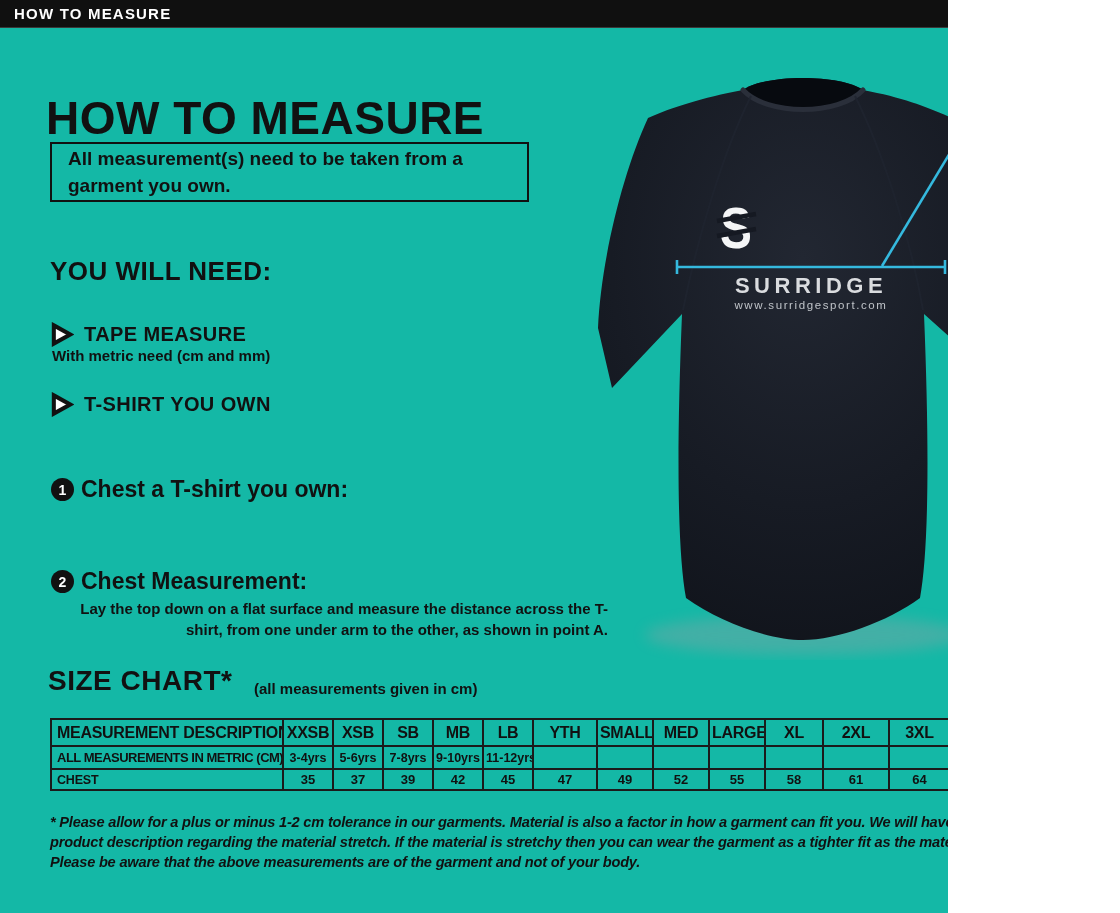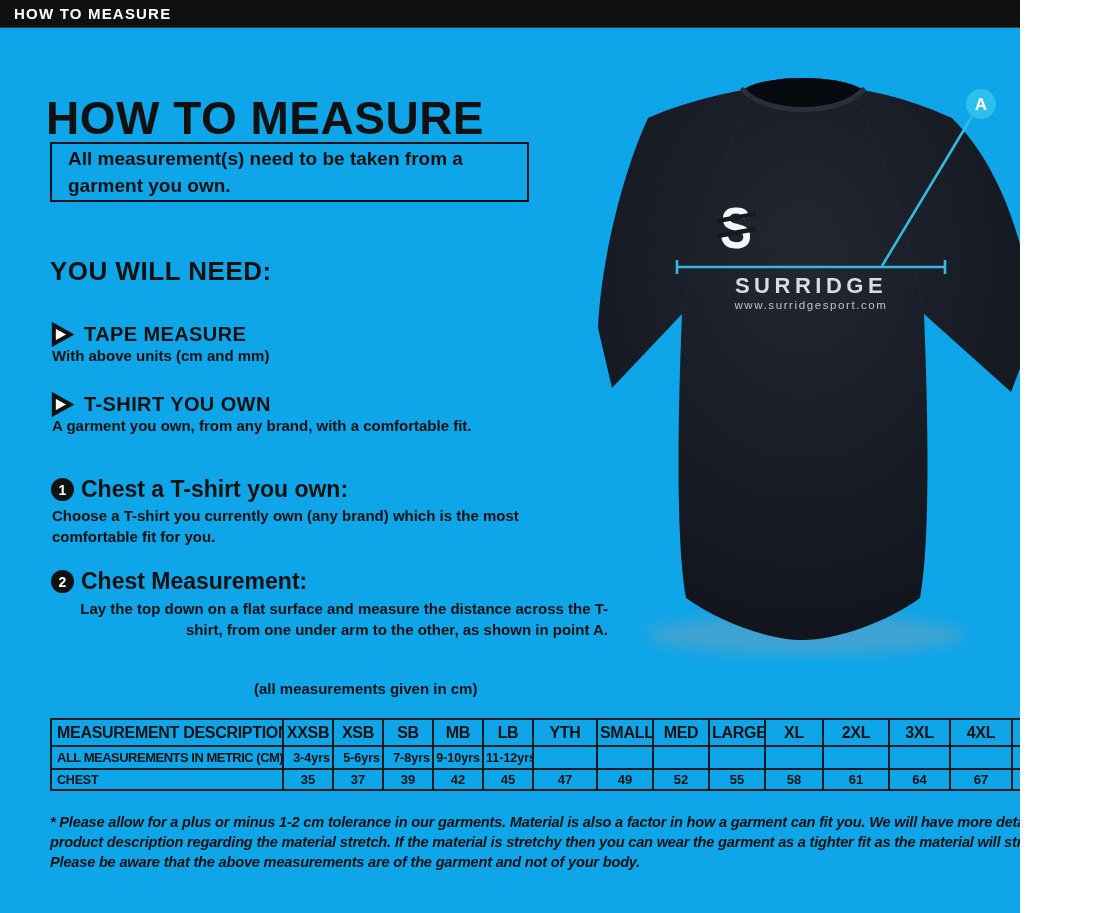--- a/index.html
+++ b/index.html
@@ -1,16 +1,16 @@
 <!DOCTYPE html>
 <html><head>
 <meta charset="utf-8">
 <style>
   html,body{margin:0;padding:0;background:#fff;}
-  .page{position:relative;width:1020px;height:913px;background:#0ea5e9;overflow:hidden;
+  .page{position:relative;width:948px;height:913px;background:#14b8a6;overflow:hidden;
         font-family:"Liberation Sans",sans-serif;color:#111;}
   
   .topbar{position:absolute;left:0;top:0;width:1120px;height:27px;background:#101010;
           border-bottom:1px solid #3a3a3a;display:flex;align-items:center;}
   .topbar-title{color:#fff;font-size:15px;font-weight:bold;letter-spacing:1.2px;margin-left:14px;}
   .topbar-logo{position:absolute;right:6px;top:1px;}
   
   .heading{position:absolute;left:46px;top:64px;font-size:46px;line-height:46px;
            font-weight:bold;letter-spacing:.5px;white-space:nowrap;}
   .notice-box{position:absolute;left:50px;top:142px;width:443px;border:2.5px solid #111;
@@ -26,21 +26,21 @@
   .sc-title{position:absolute;left:48px;top:665px;font-size:28px;font-weight:bold;letter-spacing:.5px;}
   .sc-subtitle{position:absolute;left:254px;top:680px;font-size:15px;font-weight:bold;}
   
   .sc-table{position:absolute;left:50px;top:718px;width:1024px;border-collapse:collapse;table-layout:fixed;}
   .sc-table th,.sc-table td{border:2px solid #1b1b1b;text-align:center;vertical-align:middle;
                             padding:0 2px;font-weight:bold;overflow:hidden;white-space:nowrap;}
   .sc-table thead tr{height:27px;}
   .sc-table thead th{font-size:16px;letter-spacing:-.3px;}
   .sc-table .desc{text-align:left;padding-left:5px;}
   .sc-table .row-0{height:23px;}
-  .sc-table .row-0 td{font-size:12.5px;text-align:right;}
+  .sc-table .row-0 td{font-size:12.5px;}
   .sc-table .row-0 .desc{font-size:13px;letter-spacing:-.5px;}
   .sc-table .row-1{height:21px;}
   .sc-table .row-1 td{font-size:13px;}
   .sc-table .row-1 .desc{font-size:12.5px;letter-spacing:-.2px;}
   .footnote{position:absolute;left:50px;top:812px;width:1034px;font-size:14.6px;line-height:20px;
             font-weight:bold;font-style:italic;letter-spacing:-.2px;}
   .shirt{position:absolute;left:575px;top:60px;width:480px;height:600px;}
 </style>
 </head>
 <body>
@@ -63,36 +63,35 @@
   <div class="notice-box">
     <span>All measurement(s) need to be taken from a garment you own.</span>
   </div>
 
   <div class="ywn-title">YOU WILL NEED:</div>
 
   <svg class="tri-icon" style="left:50px;top:322px;" viewBox="0 0 24 26">
     <path d="M3.5,3.5 L20.5,13 L3.5,22.5 Z" fill="#fff" stroke="#111" stroke-width="4.2" stroke-linejoin="miter"></path>
   </svg>
   <div class="need-label" style="top:322px;text-align:center;">TAPE MEASURE</div>
-  <div class="need-desc" style="top:347px;">With above units (cm and mm)</div>
+  <div class="need-desc" style="top:347px;">With metric need (cm and mm)</div>
 
   <svg class="tri-icon" style="left:50px;top:392px;" viewBox="0 0 24 26">
     <path d="M3.5,3.5 L20.5,13 L3.5,22.5 Z" fill="#fff" stroke="#111" stroke-width="4.2" stroke-linejoin="miter"></path>
   </svg>
   <div class="need-label" style="top:392px;">T-SHIRT YOU OWN</div>
-  <div class="need-desc" style="top:417px;">A garment you own, from any brand, with a comfortable fit.</div>
 
   <div class="step-badge" style="top:478px;">1</div>
   <div class="step-title" style="top:477px;">Chest a T-shirt you own:</div>
-  <div class="step-body" style="top:505px;">Choose a T-shirt you currently own (any brand) which is the most comfortable fit for you.</div>
 
   <div class="step-badge" style="top:570px;">2</div>
   <div class="step-title" style="top:569px;">Chest Measurement:</div>
   <div class="step-body" style="top:598px;text-align:right;">Lay the top down on a flat surface and measure the distance across the T-shirt, from one under arm to the other, as shown in point A.</div>
 
+  <div class="sc-title">SIZE CHART*</div>
   <div class="sc-subtitle">(all measurements given in cm)</div>
 
   <table class="sc-table">
       <colgroup>
         <col style="width: 232px;">
         <col style="width: 50px;">
         <col style="width: 50px;">
         <col style="width: 50px;">
         <col style="width: 50px;">
         <col style="width: 50px;">

